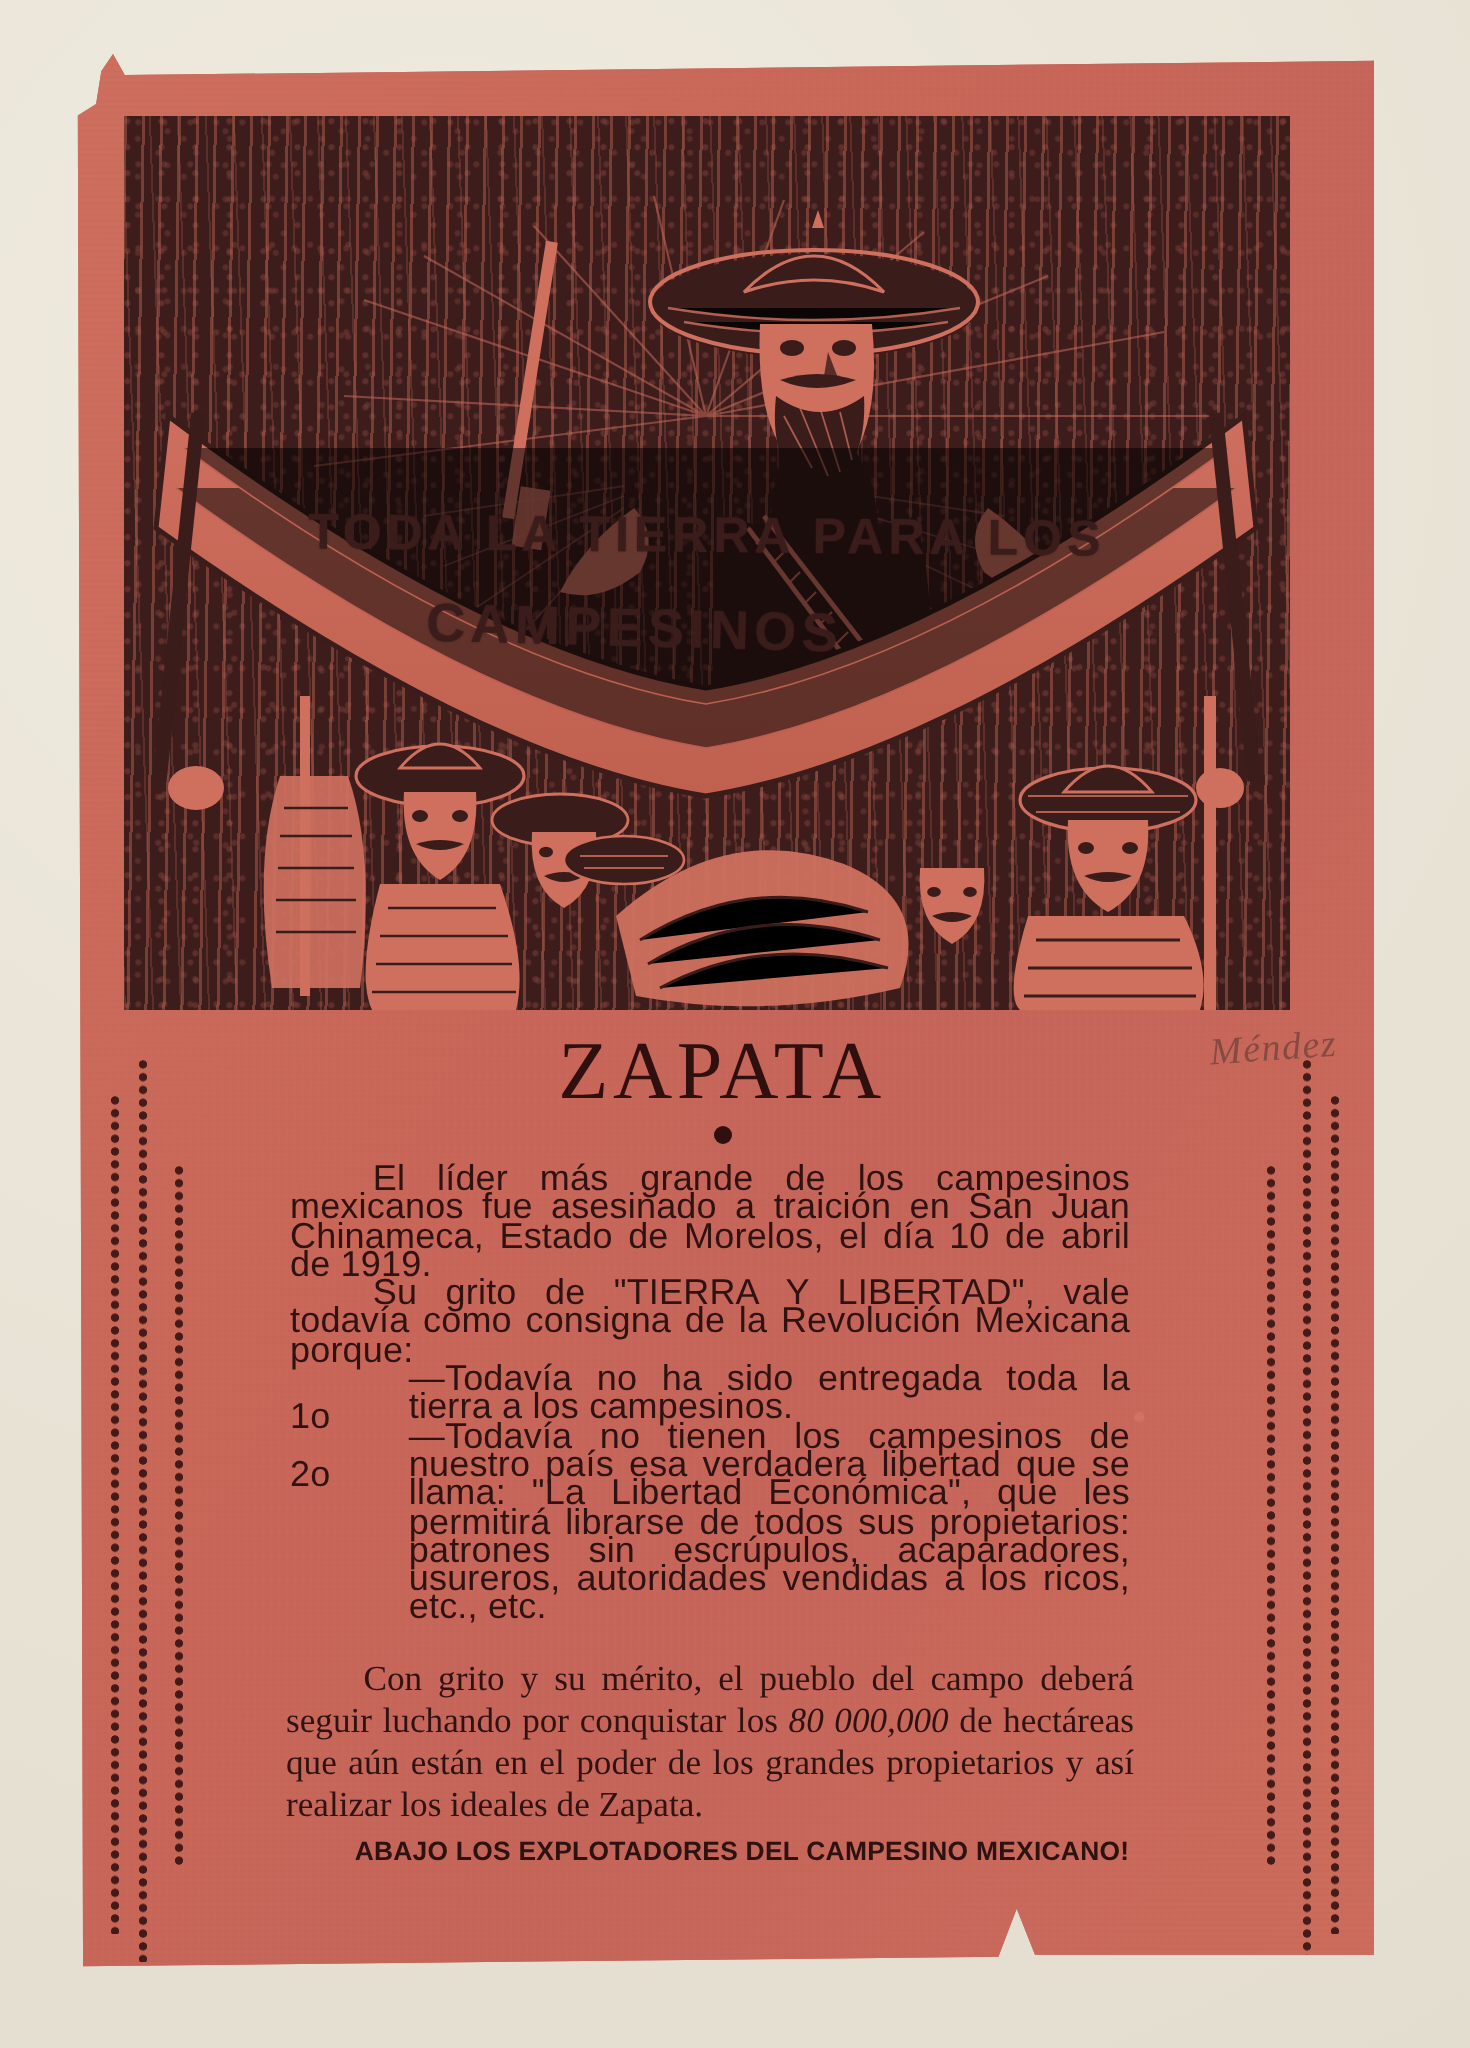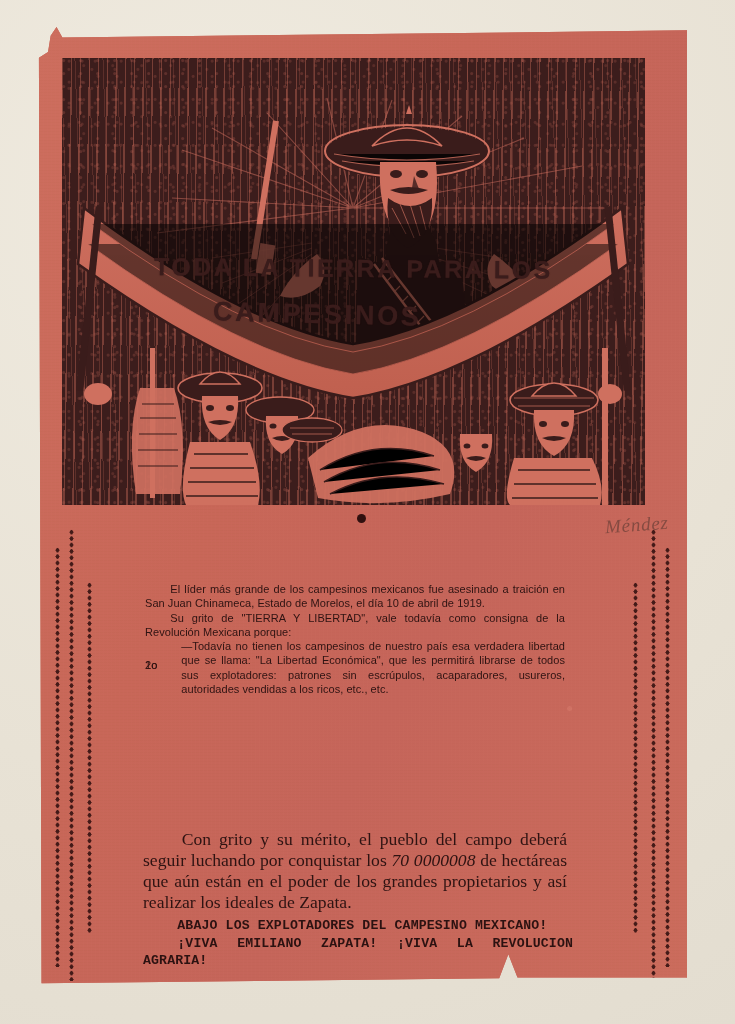--- a/index.html
+++ b/index.html
@@ -76,41 +76,41 @@
     font-size:41px;letter-spacing:.055em;font-weight:400;
     color:#30100f;line-height:1;margin:0;padding-top:8px;
   }
   .title-dot{
     width:9px;height:9px;border-radius:50%;background:#30100f;
     margin:7px auto 0;
   }
   .body-col{
     position:absolute;left:110px;top:75px;width:420px;
     font-family:"Liberation Sans",sans-serif;
-    font-size:11px;line-height:14.3px;
+    font-size:18px;line-height:14.3px;
     text-align:justify;color:#2e1312;
     letter-spacing:.005em;
   }
   .body-col p{margin:0;text-indent:2.3em;}
   .body-col .listitem{
     text-indent:0;padding-left:3.3em;position:relative;
   }
   .body-col .listitem .num{
     position:absolute;left:0;top:0;margin-top:19px;
   }
   .big-col{
     position:absolute;left:108px;top:322px;width:424px;
     font-family:"Liberation Serif",serif;
     font-size:17.6px;line-height:21px;color:#2e1312;
     text-align:justify;text-indent:2.2em;
   }
   .big-col .num-ital{font-style:italic;}
   .slogans{
     position:absolute;left:108px;top:410px;width:430px;
-    font-family:Liberation Mono, monospace;font-weight:700;
+    font-family:Liberation Sans, sans-serif;font-weight:700;
     font-size:13.2px;line-height:17.5px;color:#2c1211;
     letter-spacing:.01em;
   }
   .slogans p{margin:0;text-indent:2.6em;text-align:justify;}
   .colophon{
     position:absolute;right:22px;top:474px;
     font-family:"Liberation Sans",sans-serif;
     font-size:9.6px;color:#2e1312;letter-spacing:.02em;
     white-space:nowrap;
   }
@@ -300,40 +300,41 @@
     <div class="dotrule" style="left:20px;top:520px;height:420px;"></div>
     <div class="dotrule" style="left:34px;top:502px;height:452px;"></div>
     <div class="dotrule" style="left:52px;top:555px;height:352px;"></div>
 
     <div class="dotrule" style="left:598px;top:555px;height:352px;"></div>
     <div class="dotrule" style="left:616px;top:502px;height:452px;"></div>
     <div class="dotrule" style="left:630px;top:520px;height:420px;"></div>
 
     <div id="letterpress">
 
+      <div class="title">ZAPATA</div>
       <div class="title-dot"></div>
 
       <div class="body-col">
         <p>El líder más grande de los campesinos mexicanos fue asesinado a traición en San Juan Chinameca, Estado de Morelos, el día 10 de abril de 1919.</p>
         <p>Su grito de "TIERRA Y LIBERTAD", vale todavía como consigna de la Revolución Mexicana porque:</p>
         <p class="listitem">
           <span class="num">1o</span>
+          <span>—Todavía no ha sido entregada toda la tierra a los campesinos.</span>
         </p>
         <p class="listitem">
           <span class="num">2o</span>
-          <span>—Todavía no tienen los campesinos de nuestro país esa verdadera libertad que se llama: "La Libertad Económica", que les permitirá librarse de todos sus explotadores: patrones sin escrúpulos, acaparadores, usureros, autoridades vendidas a los ricos, etc., etc.</span>
+          <span>—Todavía no tienen los campesinos de nuestro país esa verdadera libertad que se llama: "La Libertad Económica", que les permitirá librarse de todos sus propietarios: patrones sin escrúpulos, acaparadores, usureros, autoridades vendidas a los ricos, etc., etc.</span>
         </p>
       </div>
 
       <div class="big-col">
-        <span>Con grito y su mérito, el pueblo del campo deberá seguir luchando por conquistar los </span><span class="num-ital">70 0000008</span><span> de hectáreas que aún están en el poder de los grandes propietarios y así realizar los ideales de Zapata.</span>
+        <span>Con grito y su mérito, el pueblo del campo deberá seguir luchando por conquistar los </span><span class="num-ital">80 000,000</span><span> de hectáreas que aún están en el poder de los grandes propietarios y así realizar los ideales de Zapata.</span>
       </div>
 
       <div class="slogans">
         <p>ABAJO LOS EXPLOTADORES DEL CAMPESINO MEXICANO!</p>
-        <p>¡VIVA EMILIANO ZAPATA!   ¡VIVA LA REVOLUCION AGRARIA!</p>
       </div>
 
       <div class="colophon">Hoja del Taller de GRAFICA POPULAR.</div>
     </div>
 
   </div>
 </div>
 
 </body></html>

